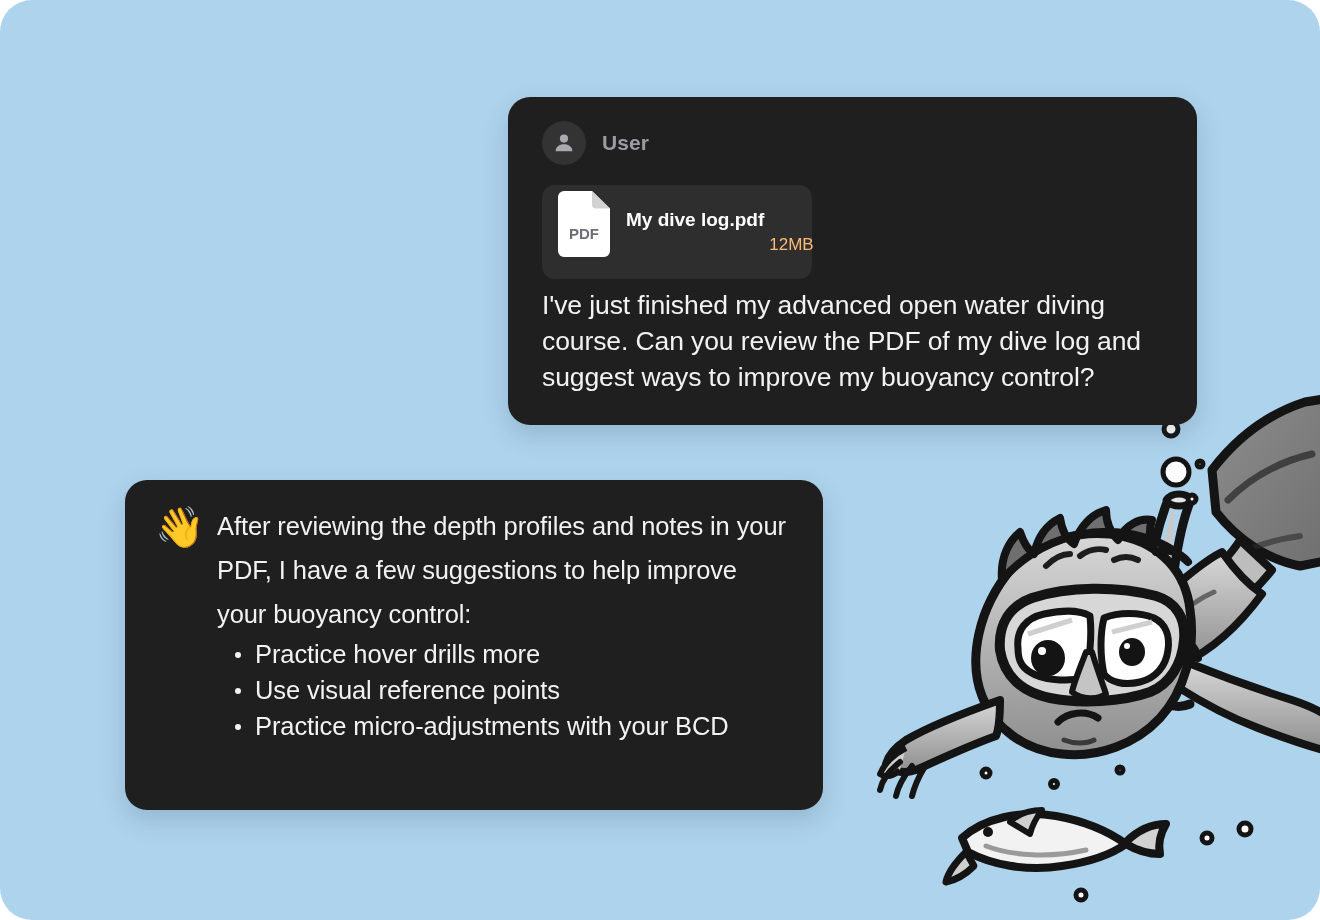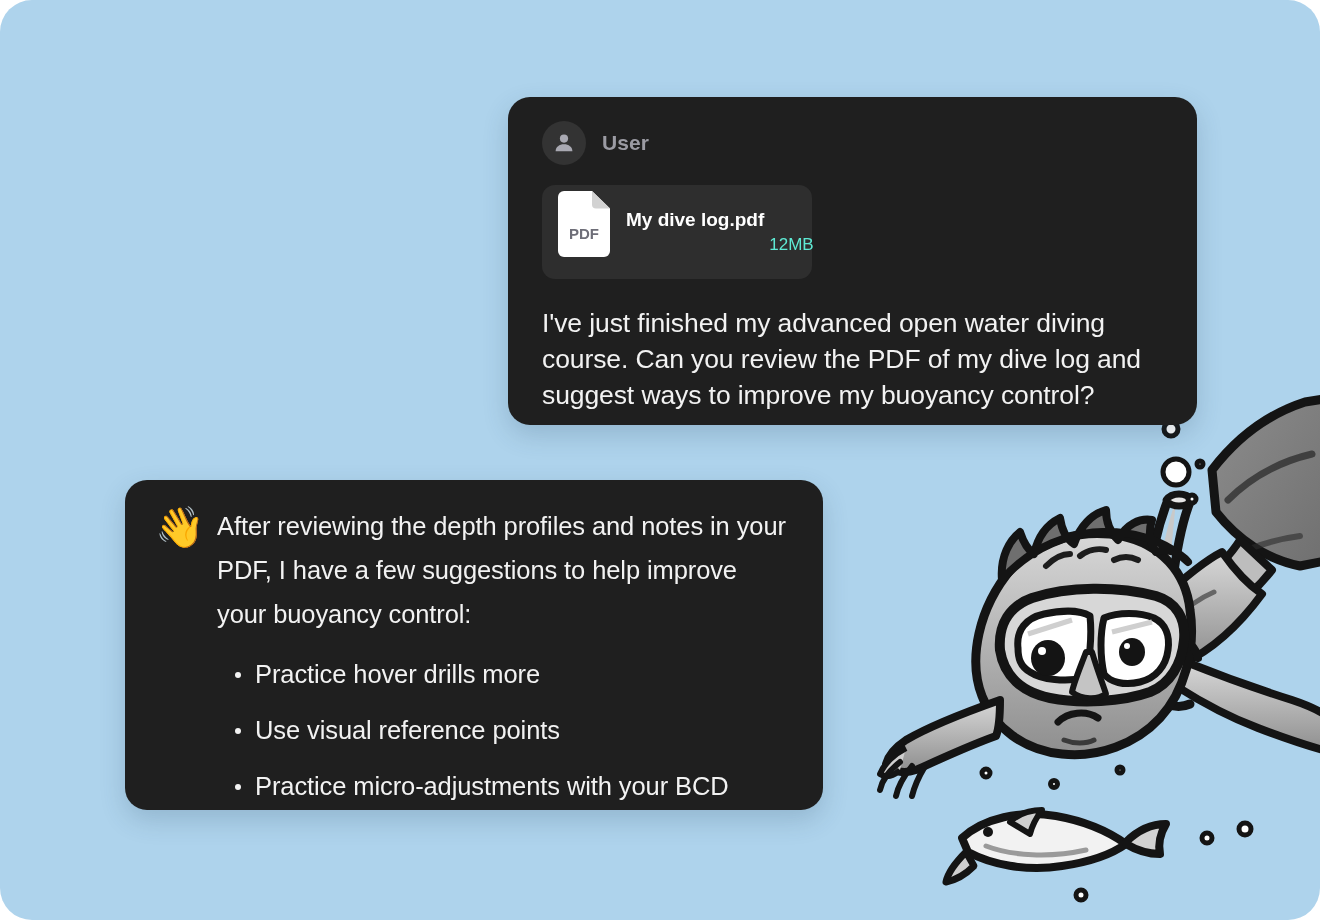--- a/index.html
+++ b/index.html
@@ -101,26 +101,26 @@
     min-width: 0;
   }
   .file-name {
     font-size: 19px;
     font-weight: bold;
     color: #ffffff;
     white-space: nowrap;
   }
   .file-size {
     font-size: 17px;
-    color: #5eead4;
+    color: #fdba74;
     margin-top: 26px;
   }
 
   .user-text {
-    margin-top: 26px;
+    margin-top: 8px;
     font-size: 26.5px;
     line-height: 36px;
     color: #f2f2f2;
     letter-spacing: -0.1px;
   }
 
   
   #assistant-bubble {
     left: 125px;
     top: 480px;
@@ -153,21 +153,20 @@
     padding: 0 0 0 38px;
     list-style: none;
   }
   .assistant-list li {
     position: relative;
     font-size: 25.5px;
     line-height: 36px;
     color: #f2f2f2;
     letter-spacing: -0.1px;
     white-space: nowrap;
-    margin-top: 20px;
   }
   .assistant-list li::before {
     content: "";
     position: absolute;
     left: -20px;
     top: 16px;
     width: 6px;
     height: 6px;
     border-radius: 50%;
     background: #f2f2f2;

